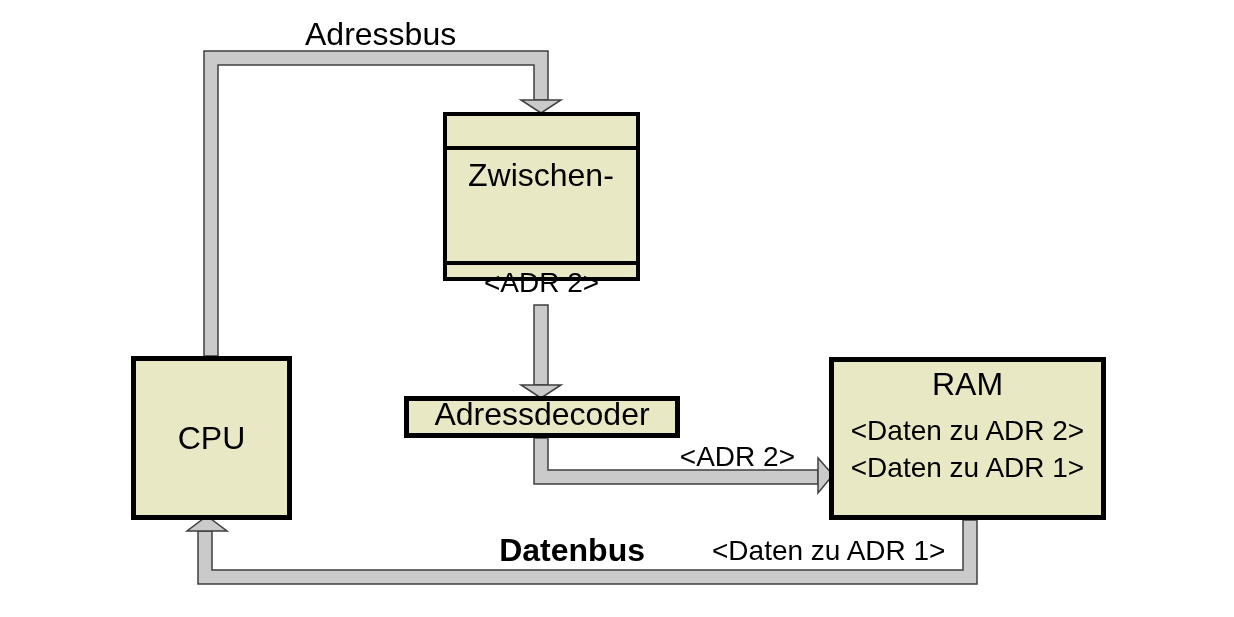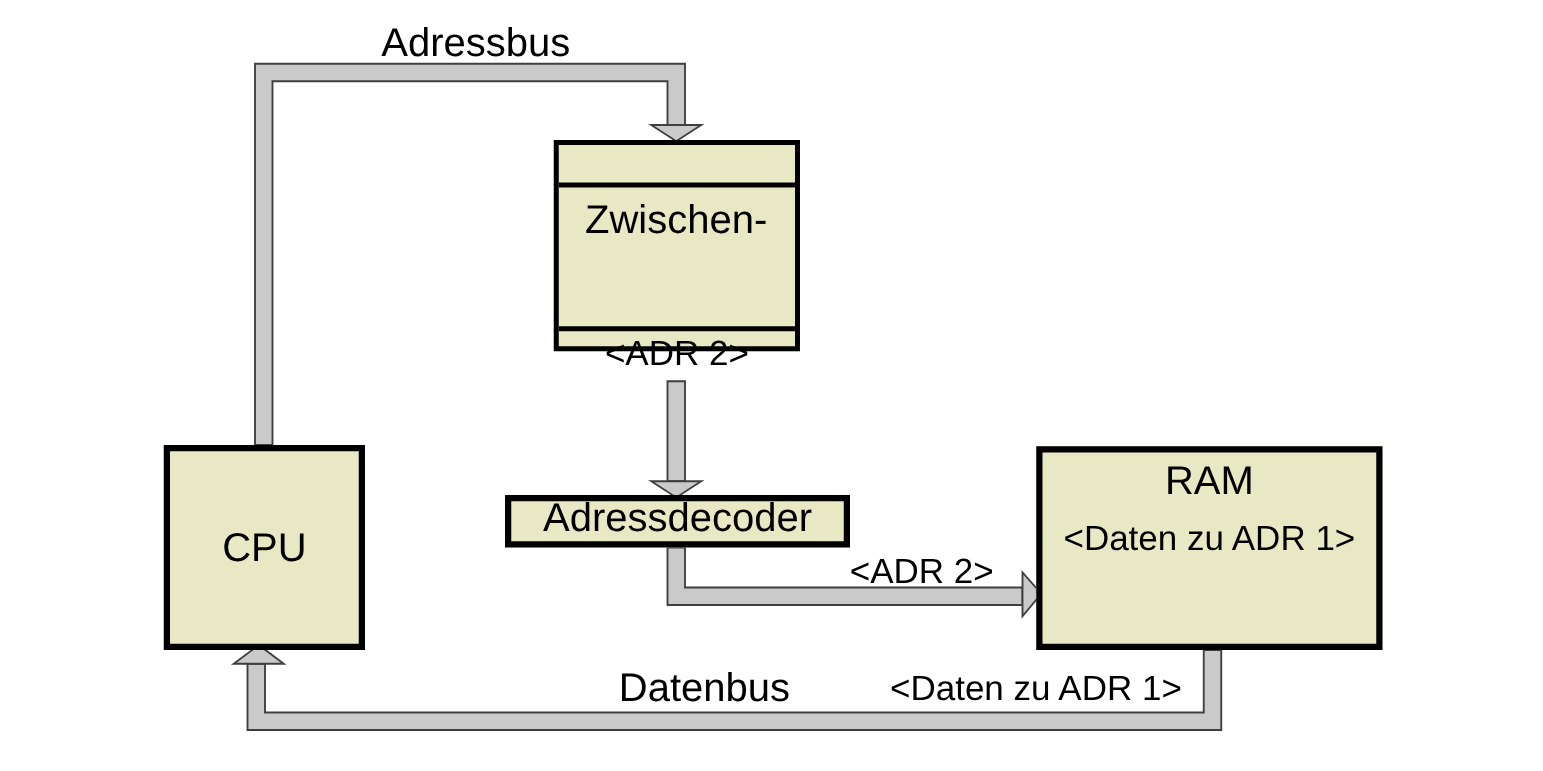--- a/index.html
+++ b/index.html
@@ -66,21 +66,21 @@
     text-align:center;
     padding-top:2px;
   }
   .ram-title{font-size:32px;line-height:40px;}
   .ram-entries{margin-top:8px;font-size:28px;line-height:37px;}
   .lbl{
     position:absolute;
     white-space:nowrap;
   }
   .lbl-adressbus{left:305px;top:16px;width:160px;text-align:left;font-size:32px;}
-  .lbl-datenbus{left:495px;top:532px;width:150px;text-align:left;font-size:32px;}
+  .lbl-datenbus{left:495px;top:532px;width:150px;text-align:right;font-size:32px;font-weight:bold;}
   .lbl-adr2{left:650px;top:441px;width:145px;text-align:right;font-size:28px;}
   .lbl-daten1{left:712px;top:535px;width:240px;text-align:left;font-size:28px;}
 </style>
 </head>
 <body>
 
 <div class="stage">
 
   <svg class="buses" width="1234" height="617" viewBox="0 0 1234 617">
 
@@ -109,20 +109,21 @@
     <div class="buf-adr">&lt;ADR 2&gt;</div>
   </div>
 
   <div class="node node-decoder">
     <span>Adressdecoder</span>
   </div>
 
   <div class="node node-ram">
     <div class="ram-title">RAM</div>
     <div class="ram-entries">
+      <div>&lt;Daten zu ADR 2&gt;</div>
       <div>&lt;Daten zu ADR 1&gt;</div>
     </div>
   </div>
 
   <div class="lbl lbl-adressbus">Adressbus</div>
   <div class="lbl lbl-adr2">&lt;ADR 2&gt;</div>
   <div class="lbl lbl-datenbus">Datenbus</div>
   <div class="lbl lbl-daten1">&lt;Daten zu ADR 1&gt;</div>
 
 </div>

